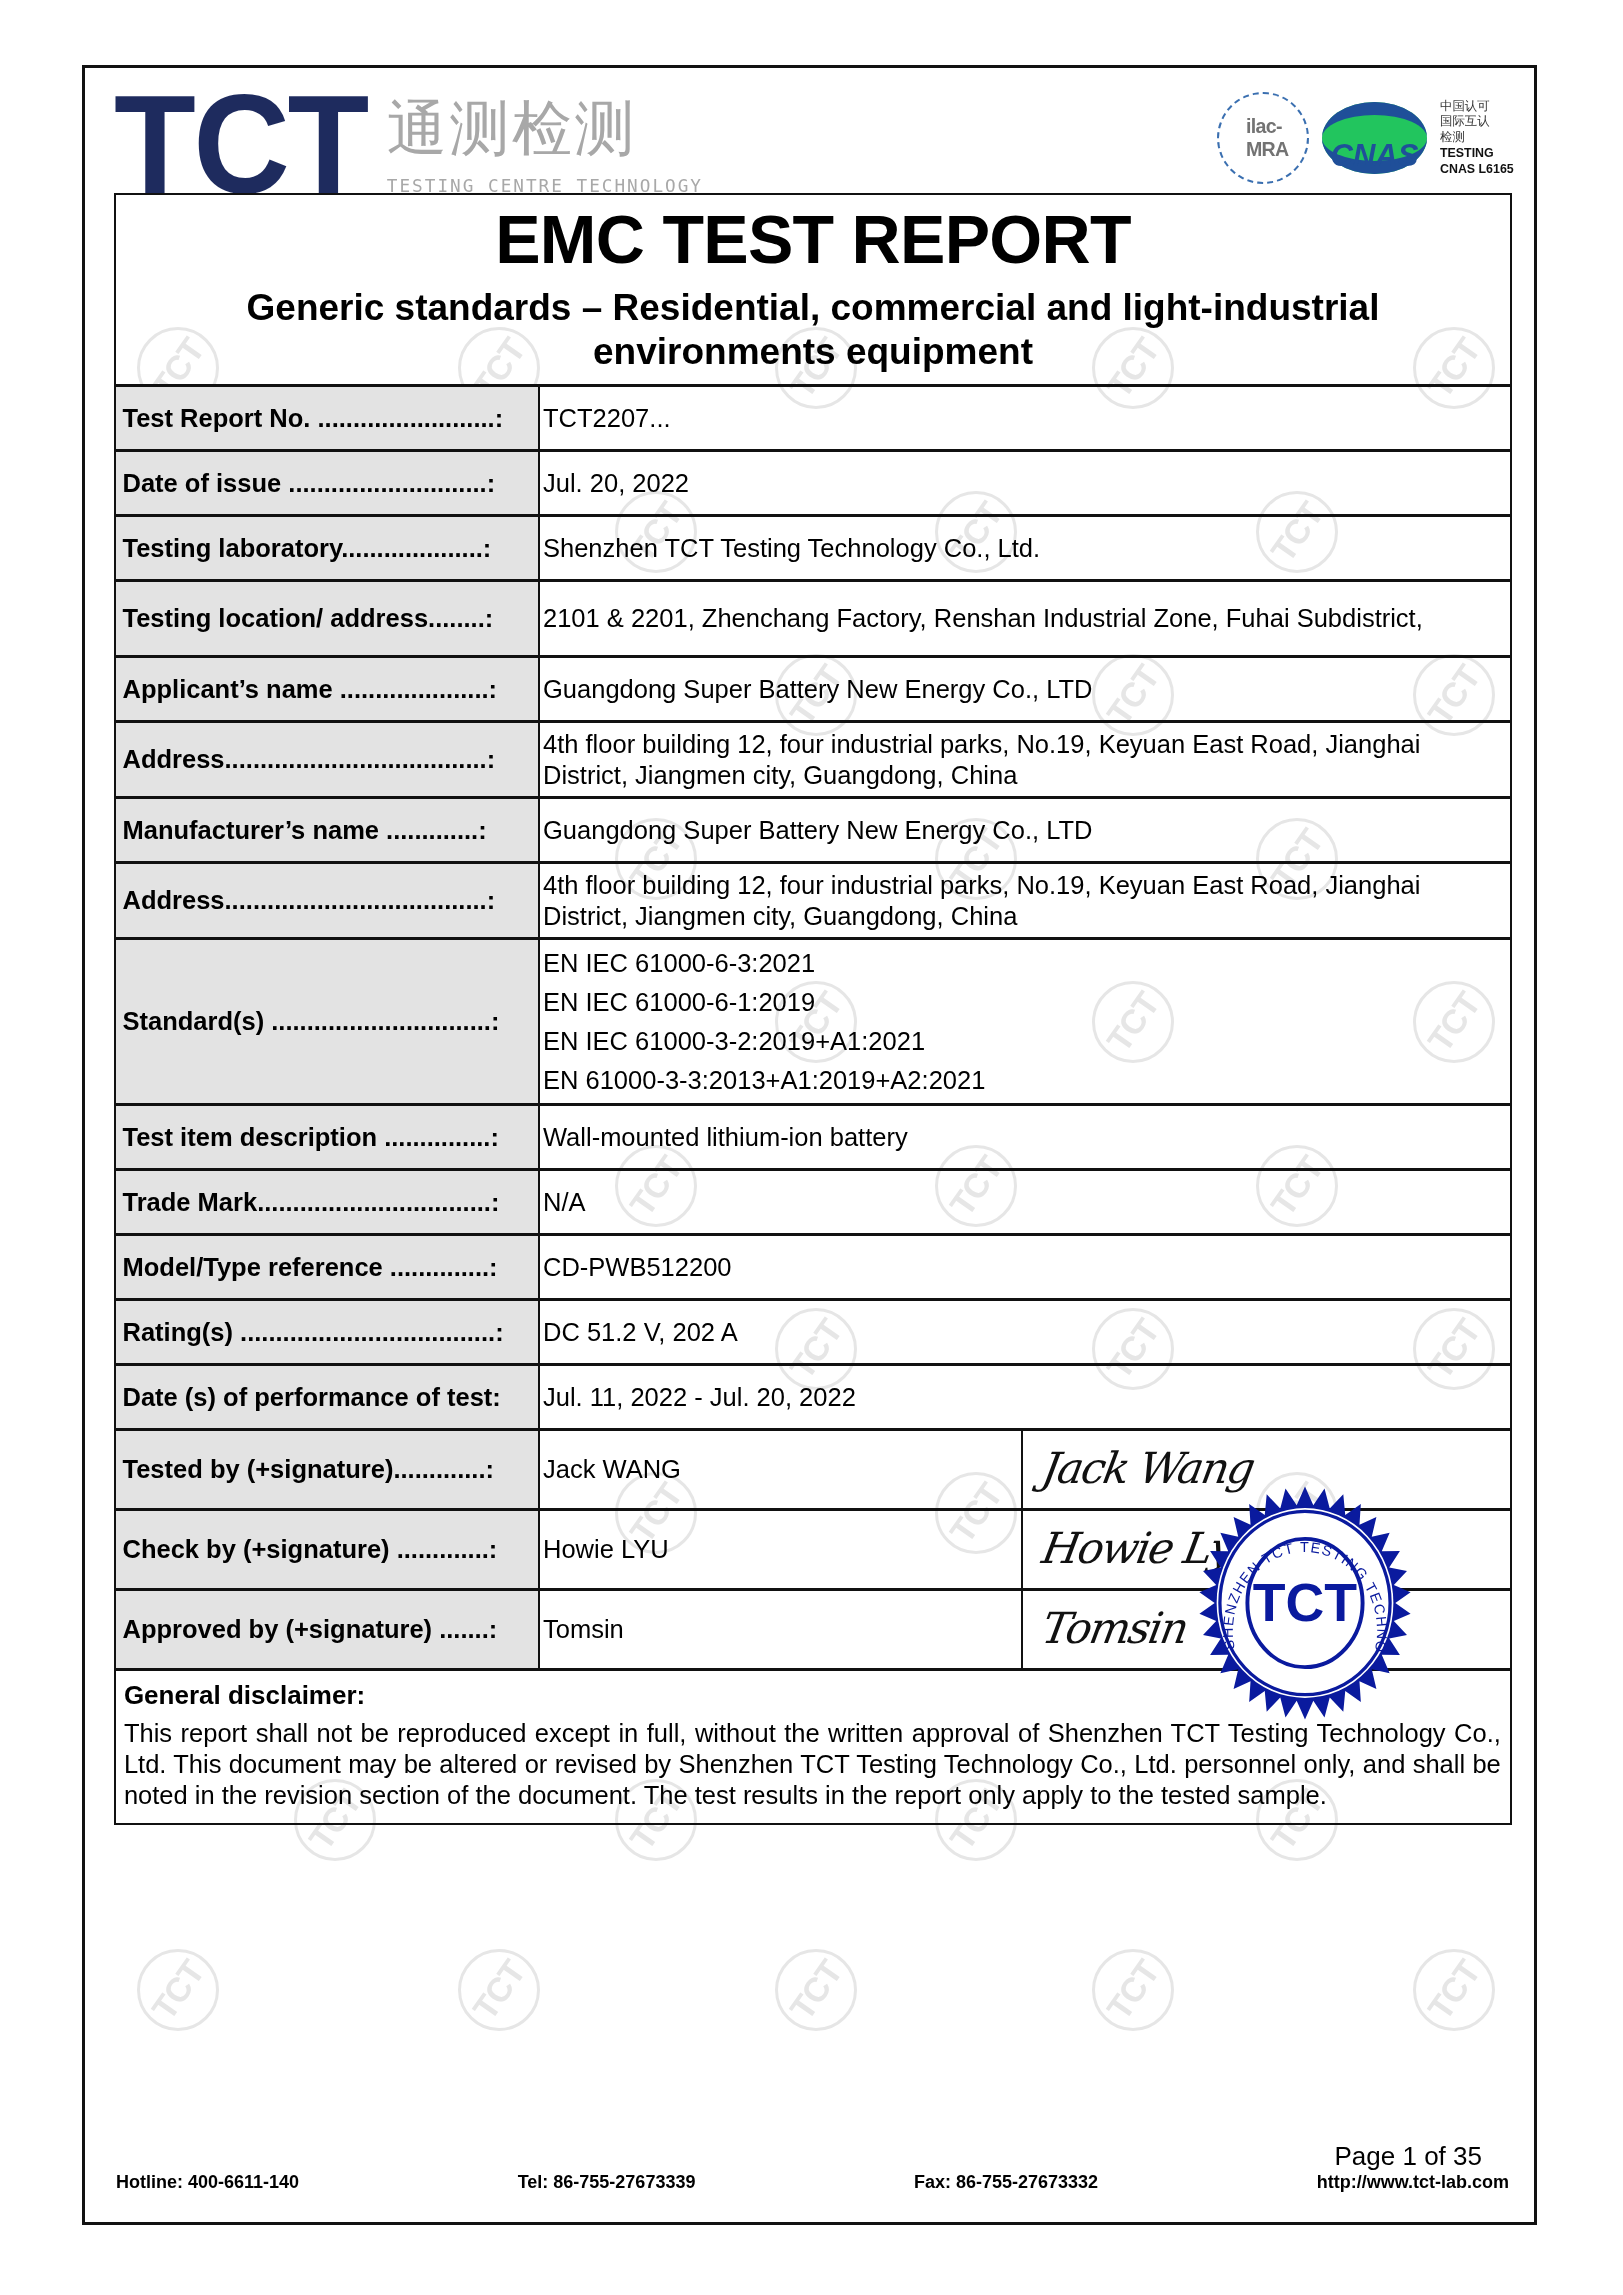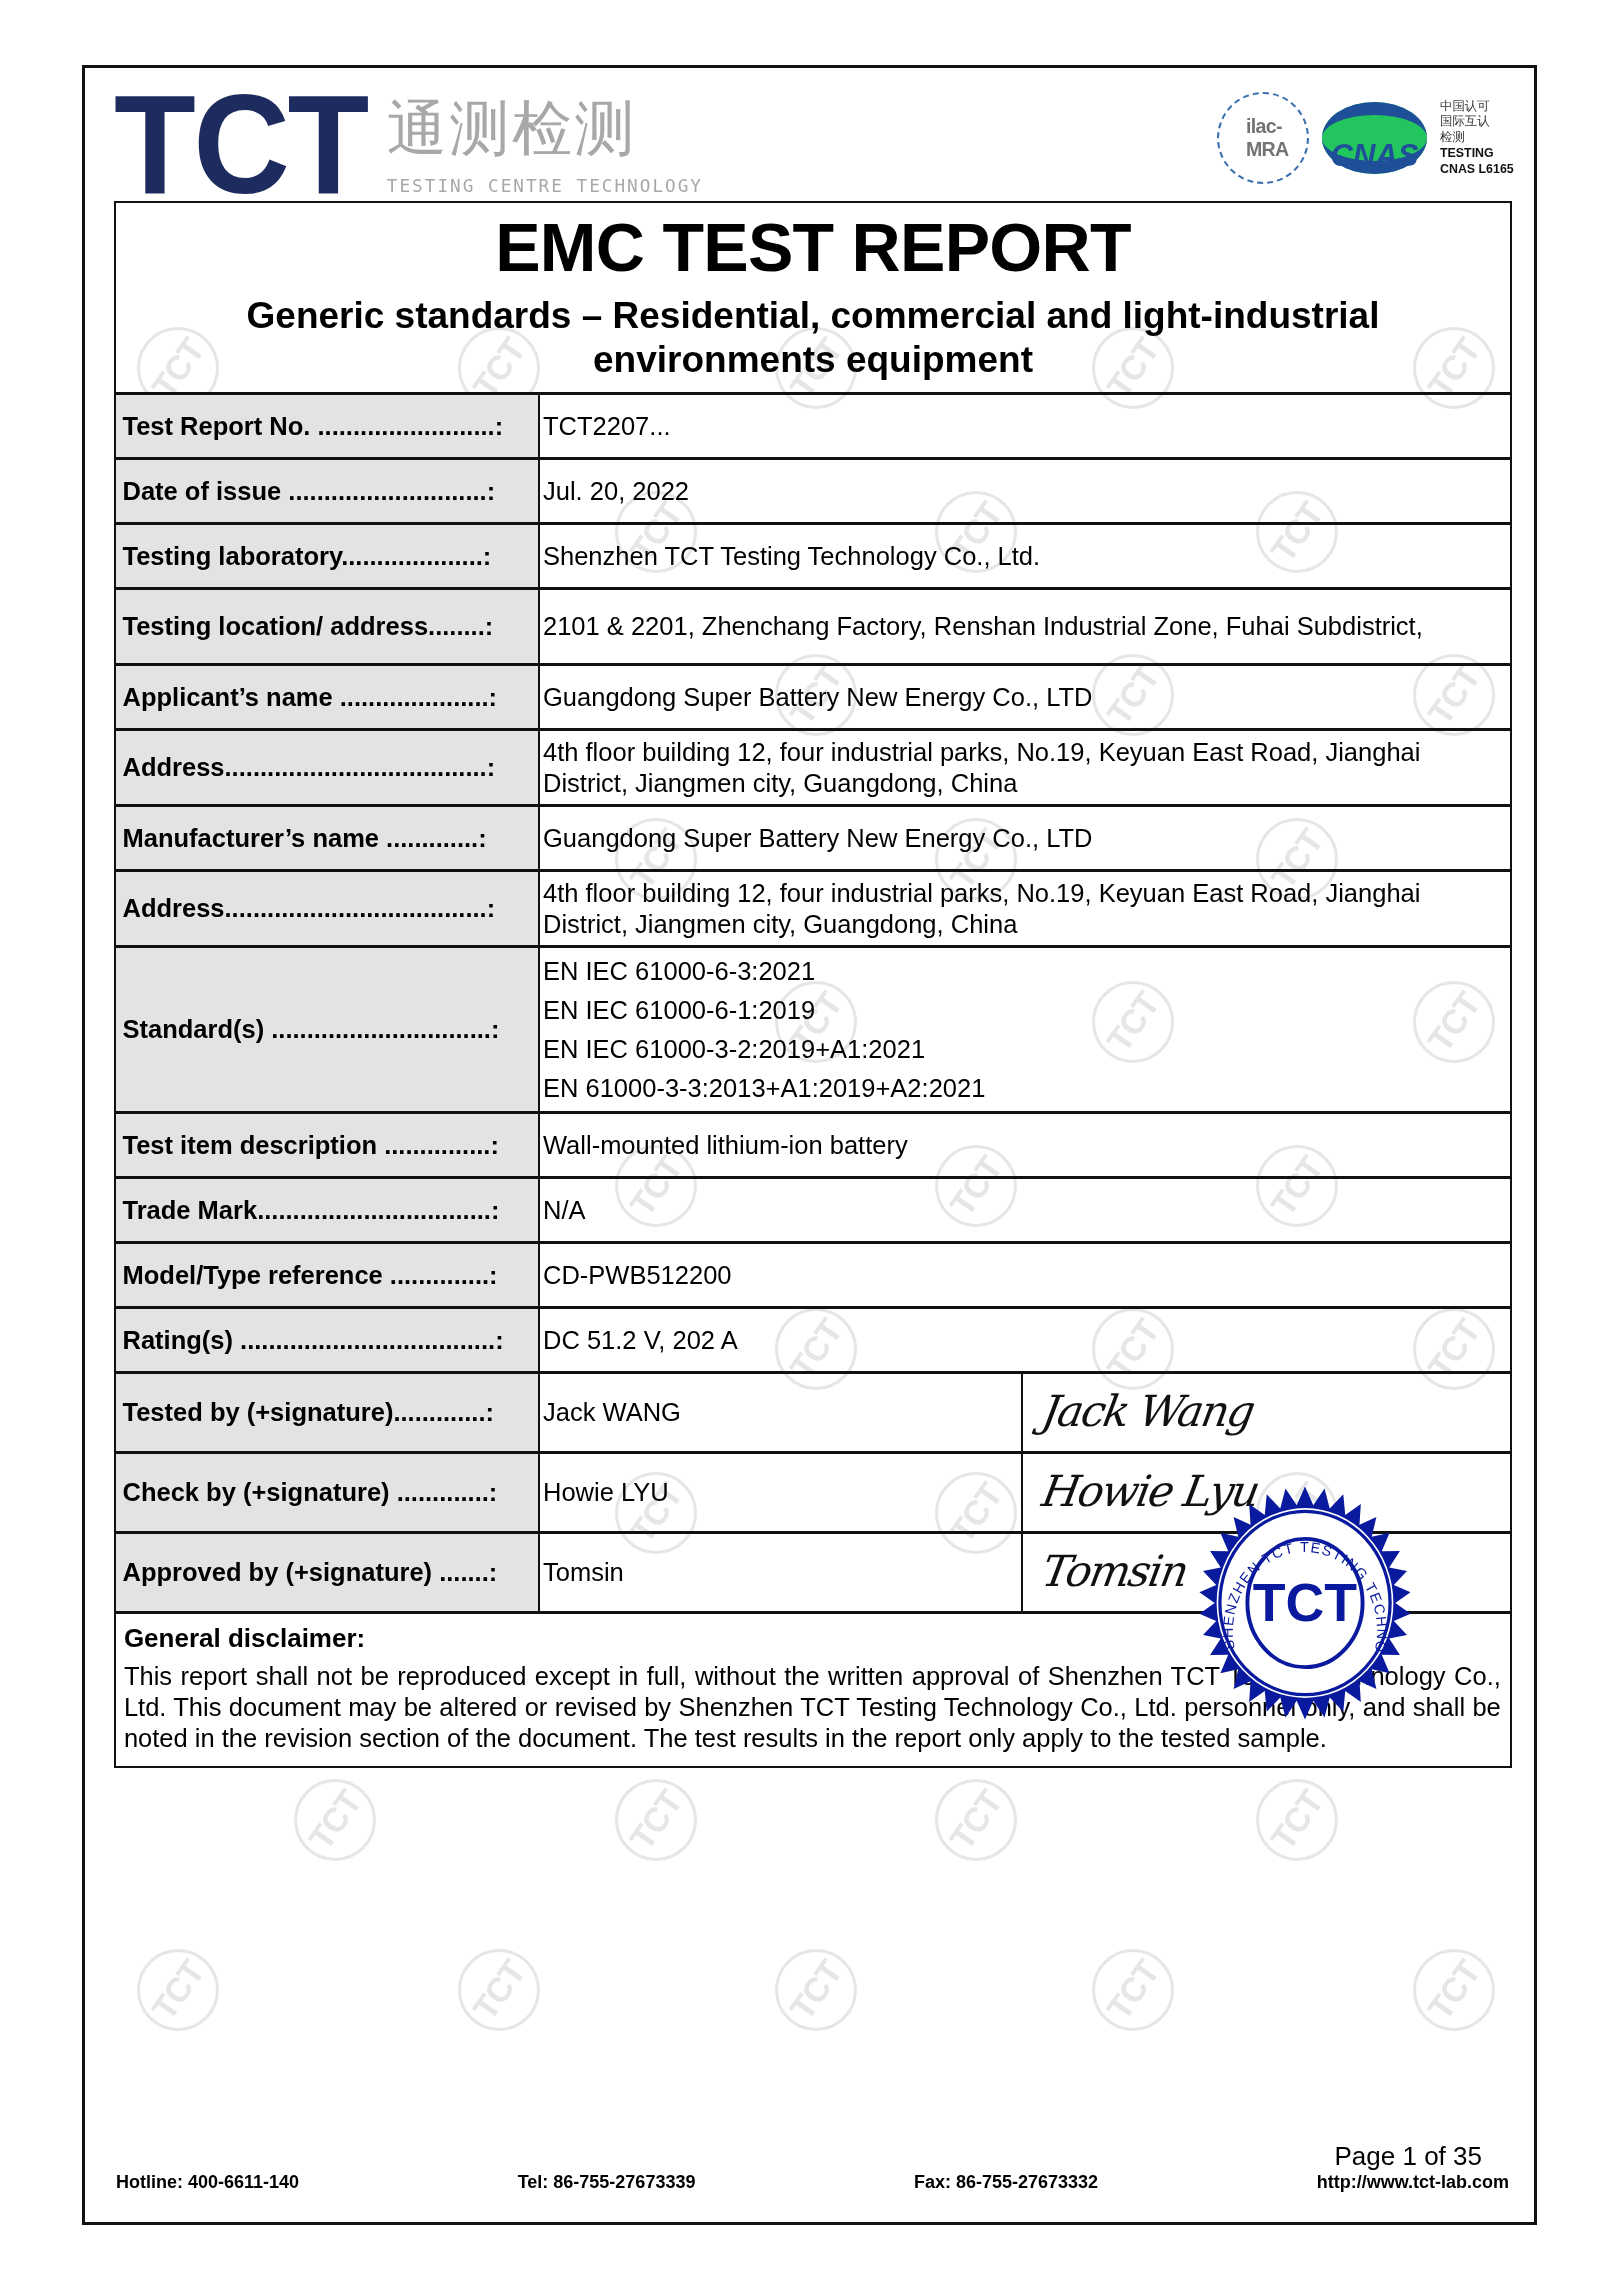--- a/index.html
+++ b/index.html
@@ -11,21 +11,21 @@
   .logo-cn { font-family:"DejaVu Sans", sans-serif; font-size:60px; color:#a8a8a8; line-height:72px; letter-spacing:2.6px; }
   .logo-en { font-family:"DejaVu Sans Mono", monospace; font-size:17.7px; color:#a8a8a8; letter-spacing:2px; line-height:19.6px; }
   .accred { position:absolute; left:1217px; top:92px; display:flex; align-items:center; gap:13px; }
   .ilac { width:92px; height:92px; border-radius:50%; border:2.6px dashed #3a6fb0; display:flex; align-items:center; justify-content:center; box-sizing:border-box; }
   .ilac span { font-weight:bold; font-size:19.6px; color:#737373; letter-spacing:-0.7px;margin-left:27px; }
   .cnas { width:105px; height:72px; border-radius:50%; background:#22c55e; position:relative; display:flex; align-items:flex-end; justify-content:center; }
   .cnas::before { content:""; position:absolute; inset:0; border-radius:50%; border-top:13px solid #1f4f99; border-bottom:13px solid #1f4f99; border-left:0; border-right:0; }
   .cnas span { position:relative; font-weight:bold; font-style:italic; font-size:31px; color:#1f4f99; }
   .accred-text { font-size:12.4px; line-height:15.7px; color:#333; }
   .accred-text b { color:#111; }
-  .content { position:absolute; left:114px; top:201px; width:1398px; border:2.6px solid #111; box-sizing:border-box; }
+  .content { position:absolute; left:114px; top:193px; width:1398px; border:2.6px solid #111; box-sizing:border-box; }
   .title-block { height:192px; text-align:center; border-bottom:3.3px solid #111; box-sizing:border-box; position:relative; }
   .title { font-weight:bold; font-size:68px; line-height:79px; padding-top:5.2px; letter-spacing:-0.7px; }
   .subtitle { font-weight:bold; font-size:37px; line-height:44px; margin-top:6.5px; }
   .row { display:flex; border-bottom:3.3px solid #111; box-sizing:border-box; position:relative; }
   .row .lbl { width:424px; background:#e3e3e3; border-right:2.6px solid #111; box-sizing:border-box; font-weight:bold; font-size:25.5px; padding-left:6.5px; display:flex; align-items:center; white-space:nowrap; }
   .row .val { flex:1; font-size:25.5px; padding-left:3px; display:flex; flex-direction:column; justify-content:center; line-height:31px; }
   .row .val.pad { padding-right:13px; }
   .std-line { line-height:39px; }
   .sig-row .val { flex:none; width:483px; border-right:2.6px solid #111; box-sizing:border-box; }
   .sig-cell { flex:1; position:relative; }
@@ -274,20 +274,24 @@
     <div class="val">N/A</div>
   </div>
   <div class="row" style="height:65px">
     <div class="lbl">Model/Type reference ..............:</div>
     <div class="val">CD-PWB512200</div>
   </div>
   <div class="row" style="height:65px">
     <div class="lbl">Rating(s) ....................................:</div>
     <div class="val">DC 51.2 V, 202 A</div>
   </div>
+  <div class="row" style="height:65px">
+    <div class="lbl">Date (s) of performance of test:</div>
+    <div class="val">Jul. 11, 2022 - Jul. 20, 2022</div>
+  </div>
 
   <div class="row sig-row" style="height:80px">
     <div class="lbl">Tested by (+signature).............:</div>
     <div class="val">Jack WANG</div>
     <div class="sig-cell">
       <div class="signature">Jack Wang</div>
     </div>
   </div>
   <div class="row sig-row" style="height:80px">
     <div class="lbl">Check by (+signature) .............:</div>

